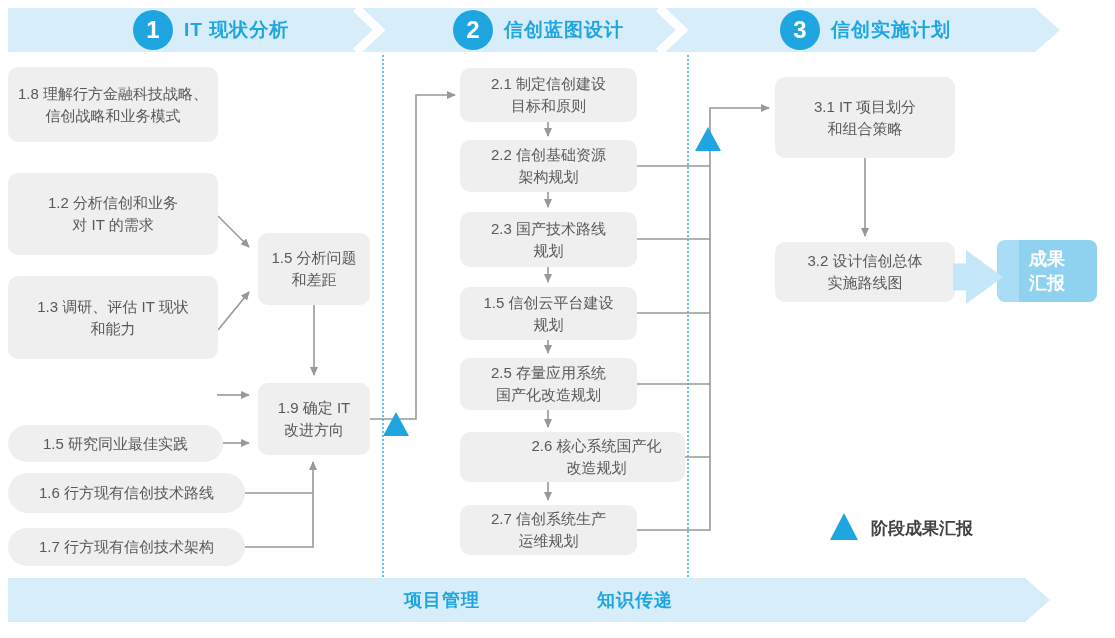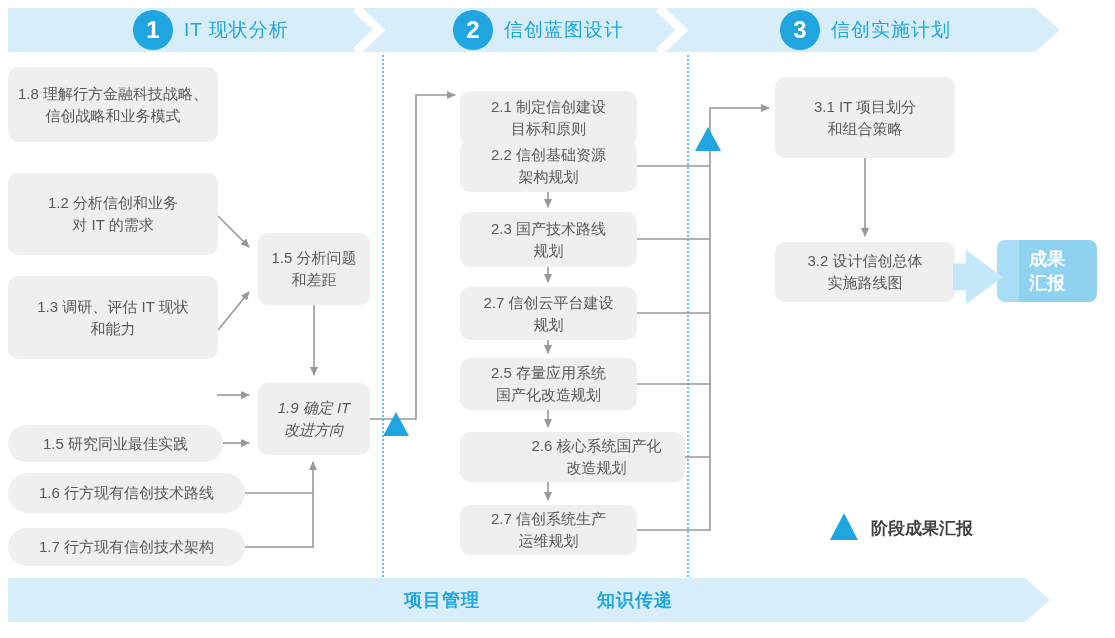--- a/index.html
+++ b/index.html
@@ -7,21 +7,21 @@
           font-family:"Liberation Sans","DejaVu Sans",sans-serif;}
 
   .band{position:absolute;height:44px;background:#D7EDF9;z-index:1;
         clip-path:polygon(0 0, calc(100% - 25px) 0, 100% 50%, calc(100% - 25px) 100%, 0 100%);}
   #band-top{left:8px;top:8px;width:1052px;}
   #band-bottom{left:8px;top:578px;width:1042px;}
 
   .phase{position:absolute;top:8px;height:44px;display:flex;align-items:center;gap:11px;z-index:5;}
   .num{width:40px;height:40px;border-radius:50%;background:#1FA6E0;color:#fff;font-weight:bold;
        font-size:24px;display:flex;align-items:center;justify-content:center;}
-  .ptitle{font-weight:normal;font-size:19px;color:#1FA6E0;letter-spacing:1px;}
+  .ptitle{font-weight:bold;font-size:19px;color:#1FA6E0;letter-spacing:1px;}
 
   .sep{position:absolute;top:55px;height:522px;width:0;border-left:2px dotted #5BC2EC;z-index:1;}
 
   .box{position:absolute;background:#EFEFEF;color:#58595B;display:flex;align-items:center;
        justify-content:center;text-align:center;font-size:15px;line-height:1.45;border-radius:10px;
        white-space:pre-line;z-index:3;}
   .pill{border-radius:20px;}
 
   .tri{position:absolute;width:0;height:0;border-left:13px solid transparent;
        border-right:13px solid transparent;border-bottom:24px solid #1FA6E0;z-index:4;}
@@ -107,30 +107,30 @@
 信创战略和业务模式</div>
   <div class="box" style="left:8px;top:173px;width:210px;height:82px;">1.2 分析信创和业务
 对 IT 的需求</div>
   <div class="box" style="left:8px;top:276px;width:210px;height:83px;">1.3 调研、评估 IT 现状
 和能力</div>
   <div class="box pill" style="left:8px;top:425px;width:215px;height:37px;">1.5 研究同业最佳实践</div>
   <div class="box pill" style="left:8px;top:473px;width:237px;height:40px;">1.6 行方现有信创技术路线</div>
   <div class="box pill" style="left:8px;top:528px;width:237px;height:38px;">1.7 行方现有信创技术架构</div>
   <div class="box" style="left:258px;top:233px;width:112px;height:72px;">1.5 分析问题
 和差距</div>
-  <div class="box" style="left:258px;top:383px;width:112px;height:72px;font-style:italic;">1.9 确定 IT
+  <div class="box" style="left:258px;top:383px;width:112px;height:72px;">1.9 确定 IT
 改进方向</div>
 
-  <div class="box" style="left:460px;top:68px;width:177px;height:54px;margin-top:23px;">2.1 制定信创建设
+  <div class="box" style="left:460px;top:68px;width:177px;height:54px;">2.1 制定信创建设
 目标和原则</div>
   <div class="box" style="left:460px;top:140px;width:177px;height:52px;">2.2 信创基础资源
 架构规划</div>
   <div class="box" style="left:460px;top:212px;width:177px;height:55px;">2.3 国产技术路线
 规划</div>
-  <div class="box" style="left:460px;top:287px;width:177px;height:53px;">2.7 信创云平台建设
+  <div class="box" style="left:460px;top:287px;width:177px;height:53px;">1.5 信创云平台建设
 规划</div>
   <div class="box" style="left:460px;top:358px;width:177px;height:52px;">2.5 存量应用系统
 国产化改造规划</div>
   <div class="box" style="left:460px;top:432px;width:177px;height:50px;padding-left:48px;">2.6 核心系统国产化
 改造规划</div>
   <div class="box" style="left:460px;top:505px;width:177px;height:50px;">2.7 信创系统生产
 运维规划</div>
 
   <div class="box" style="left:775px;top:77px;width:180px;height:81px;">3.1 IT 项目划分
 和组合策略</div>

